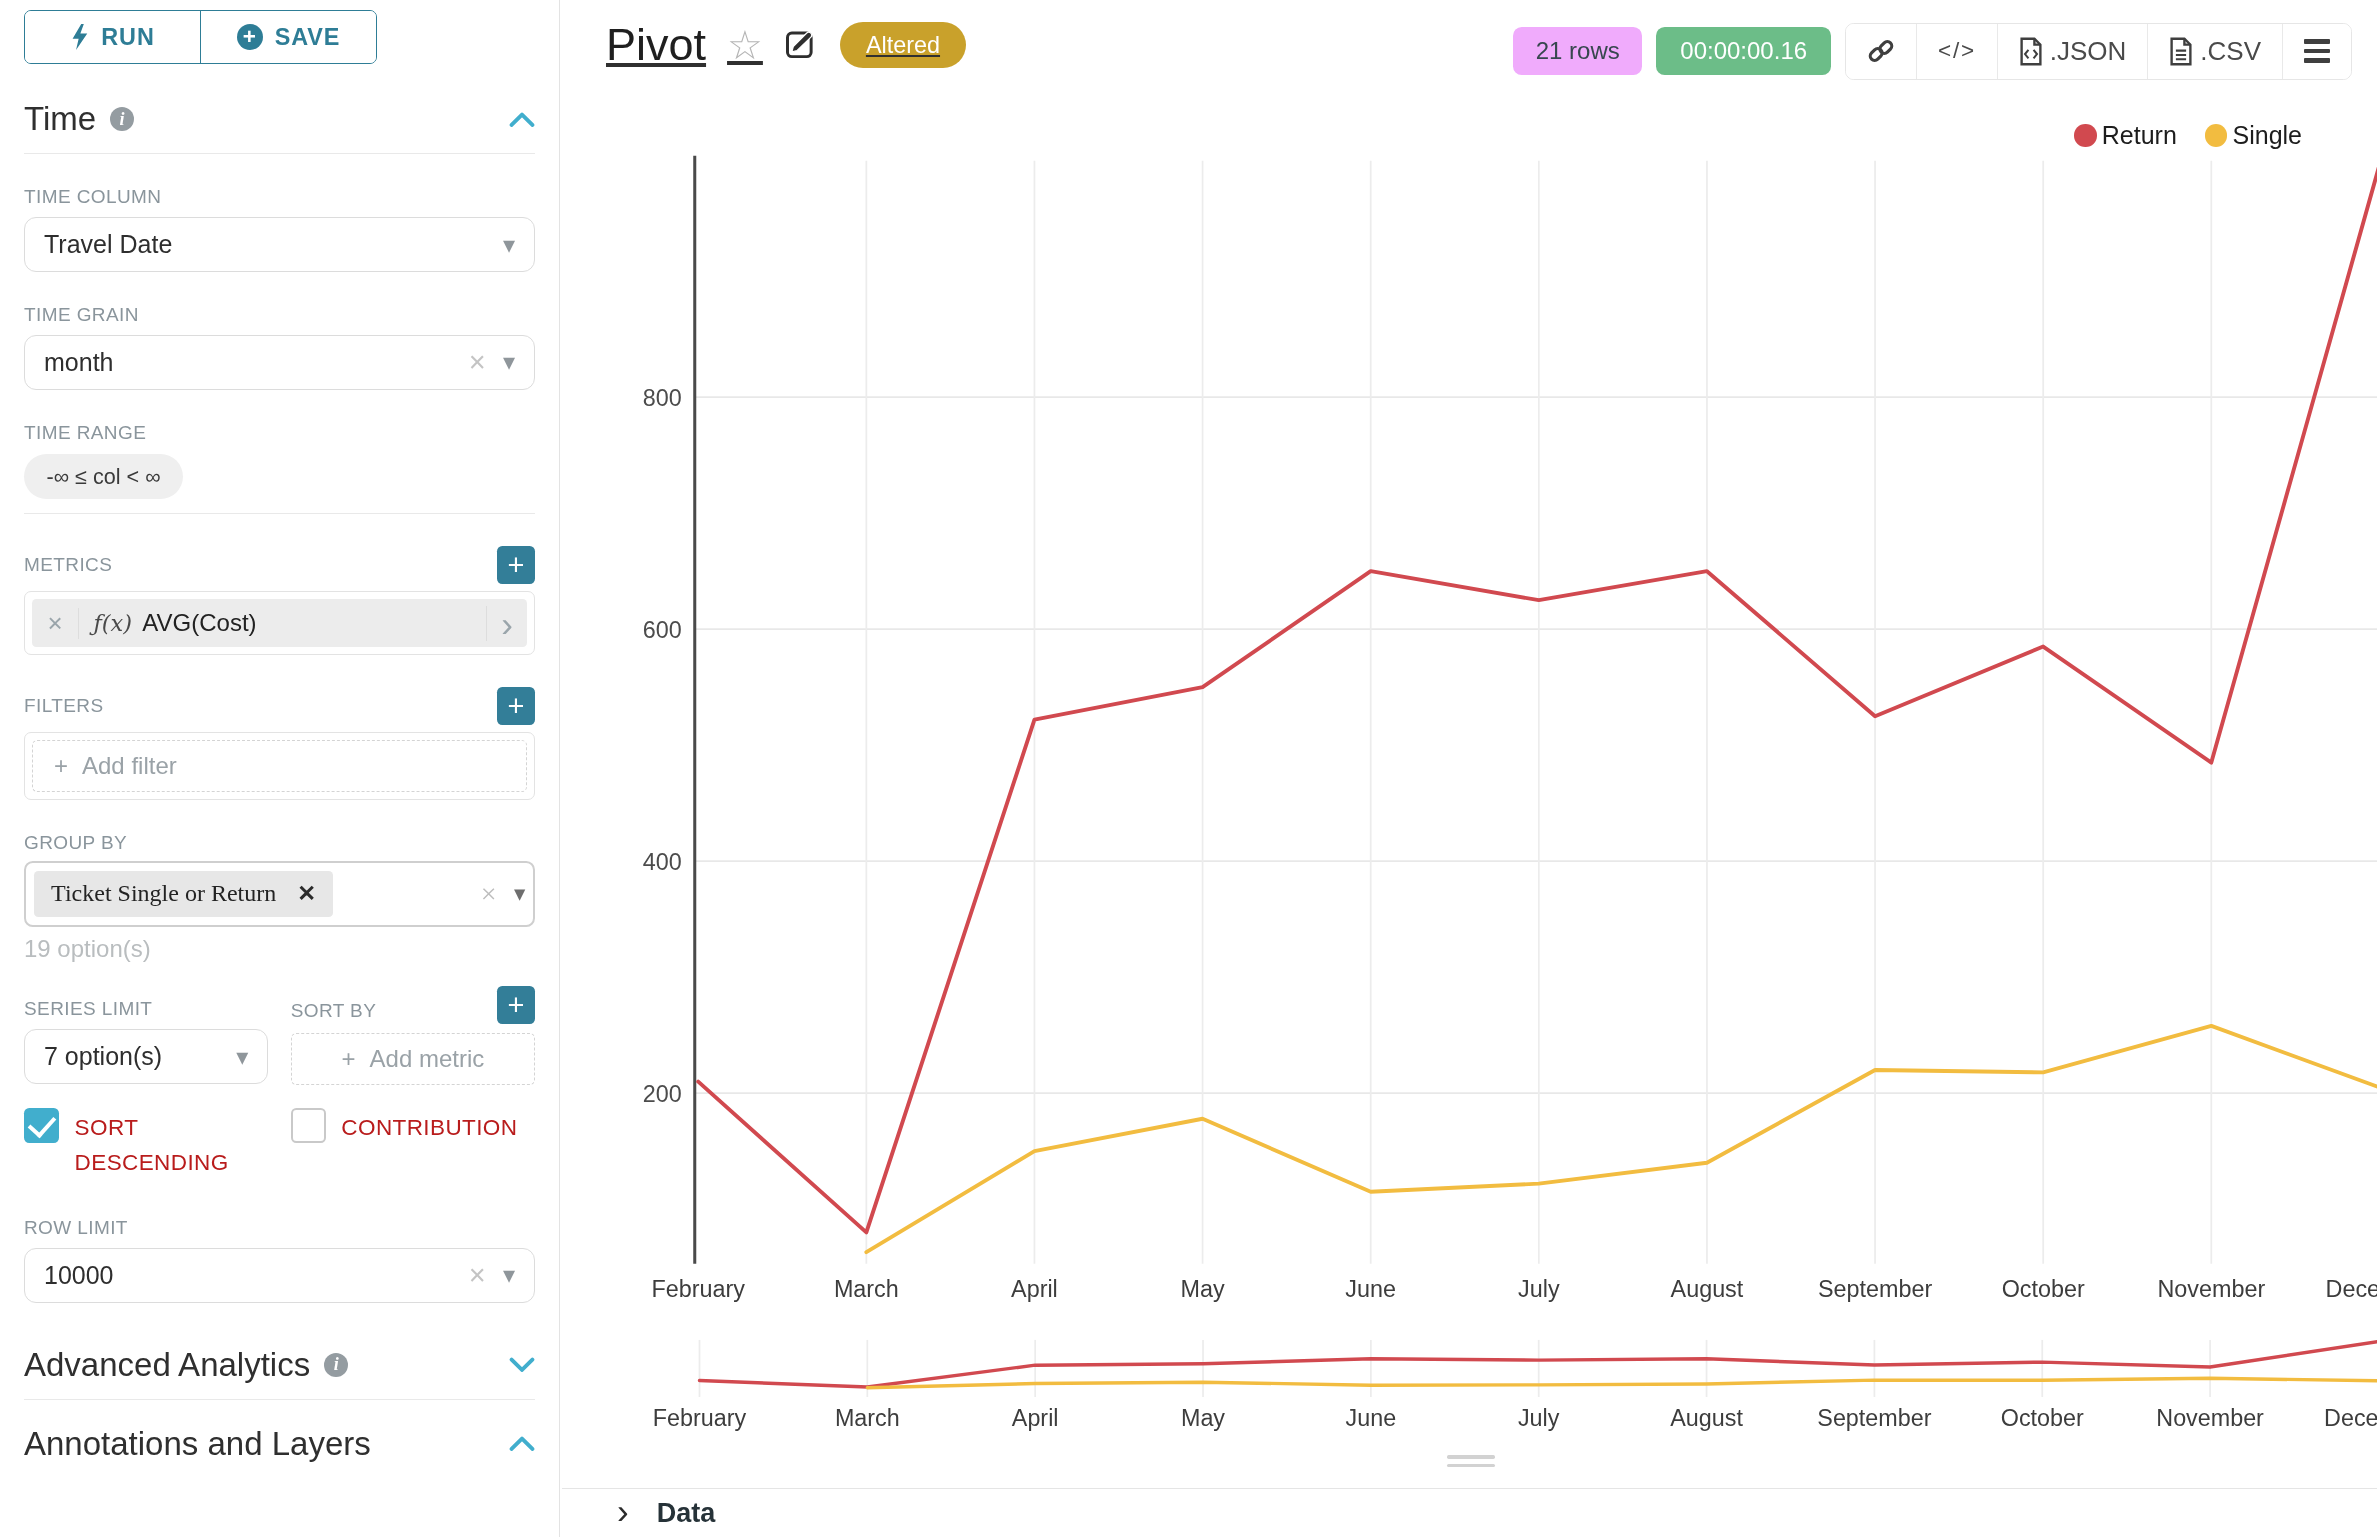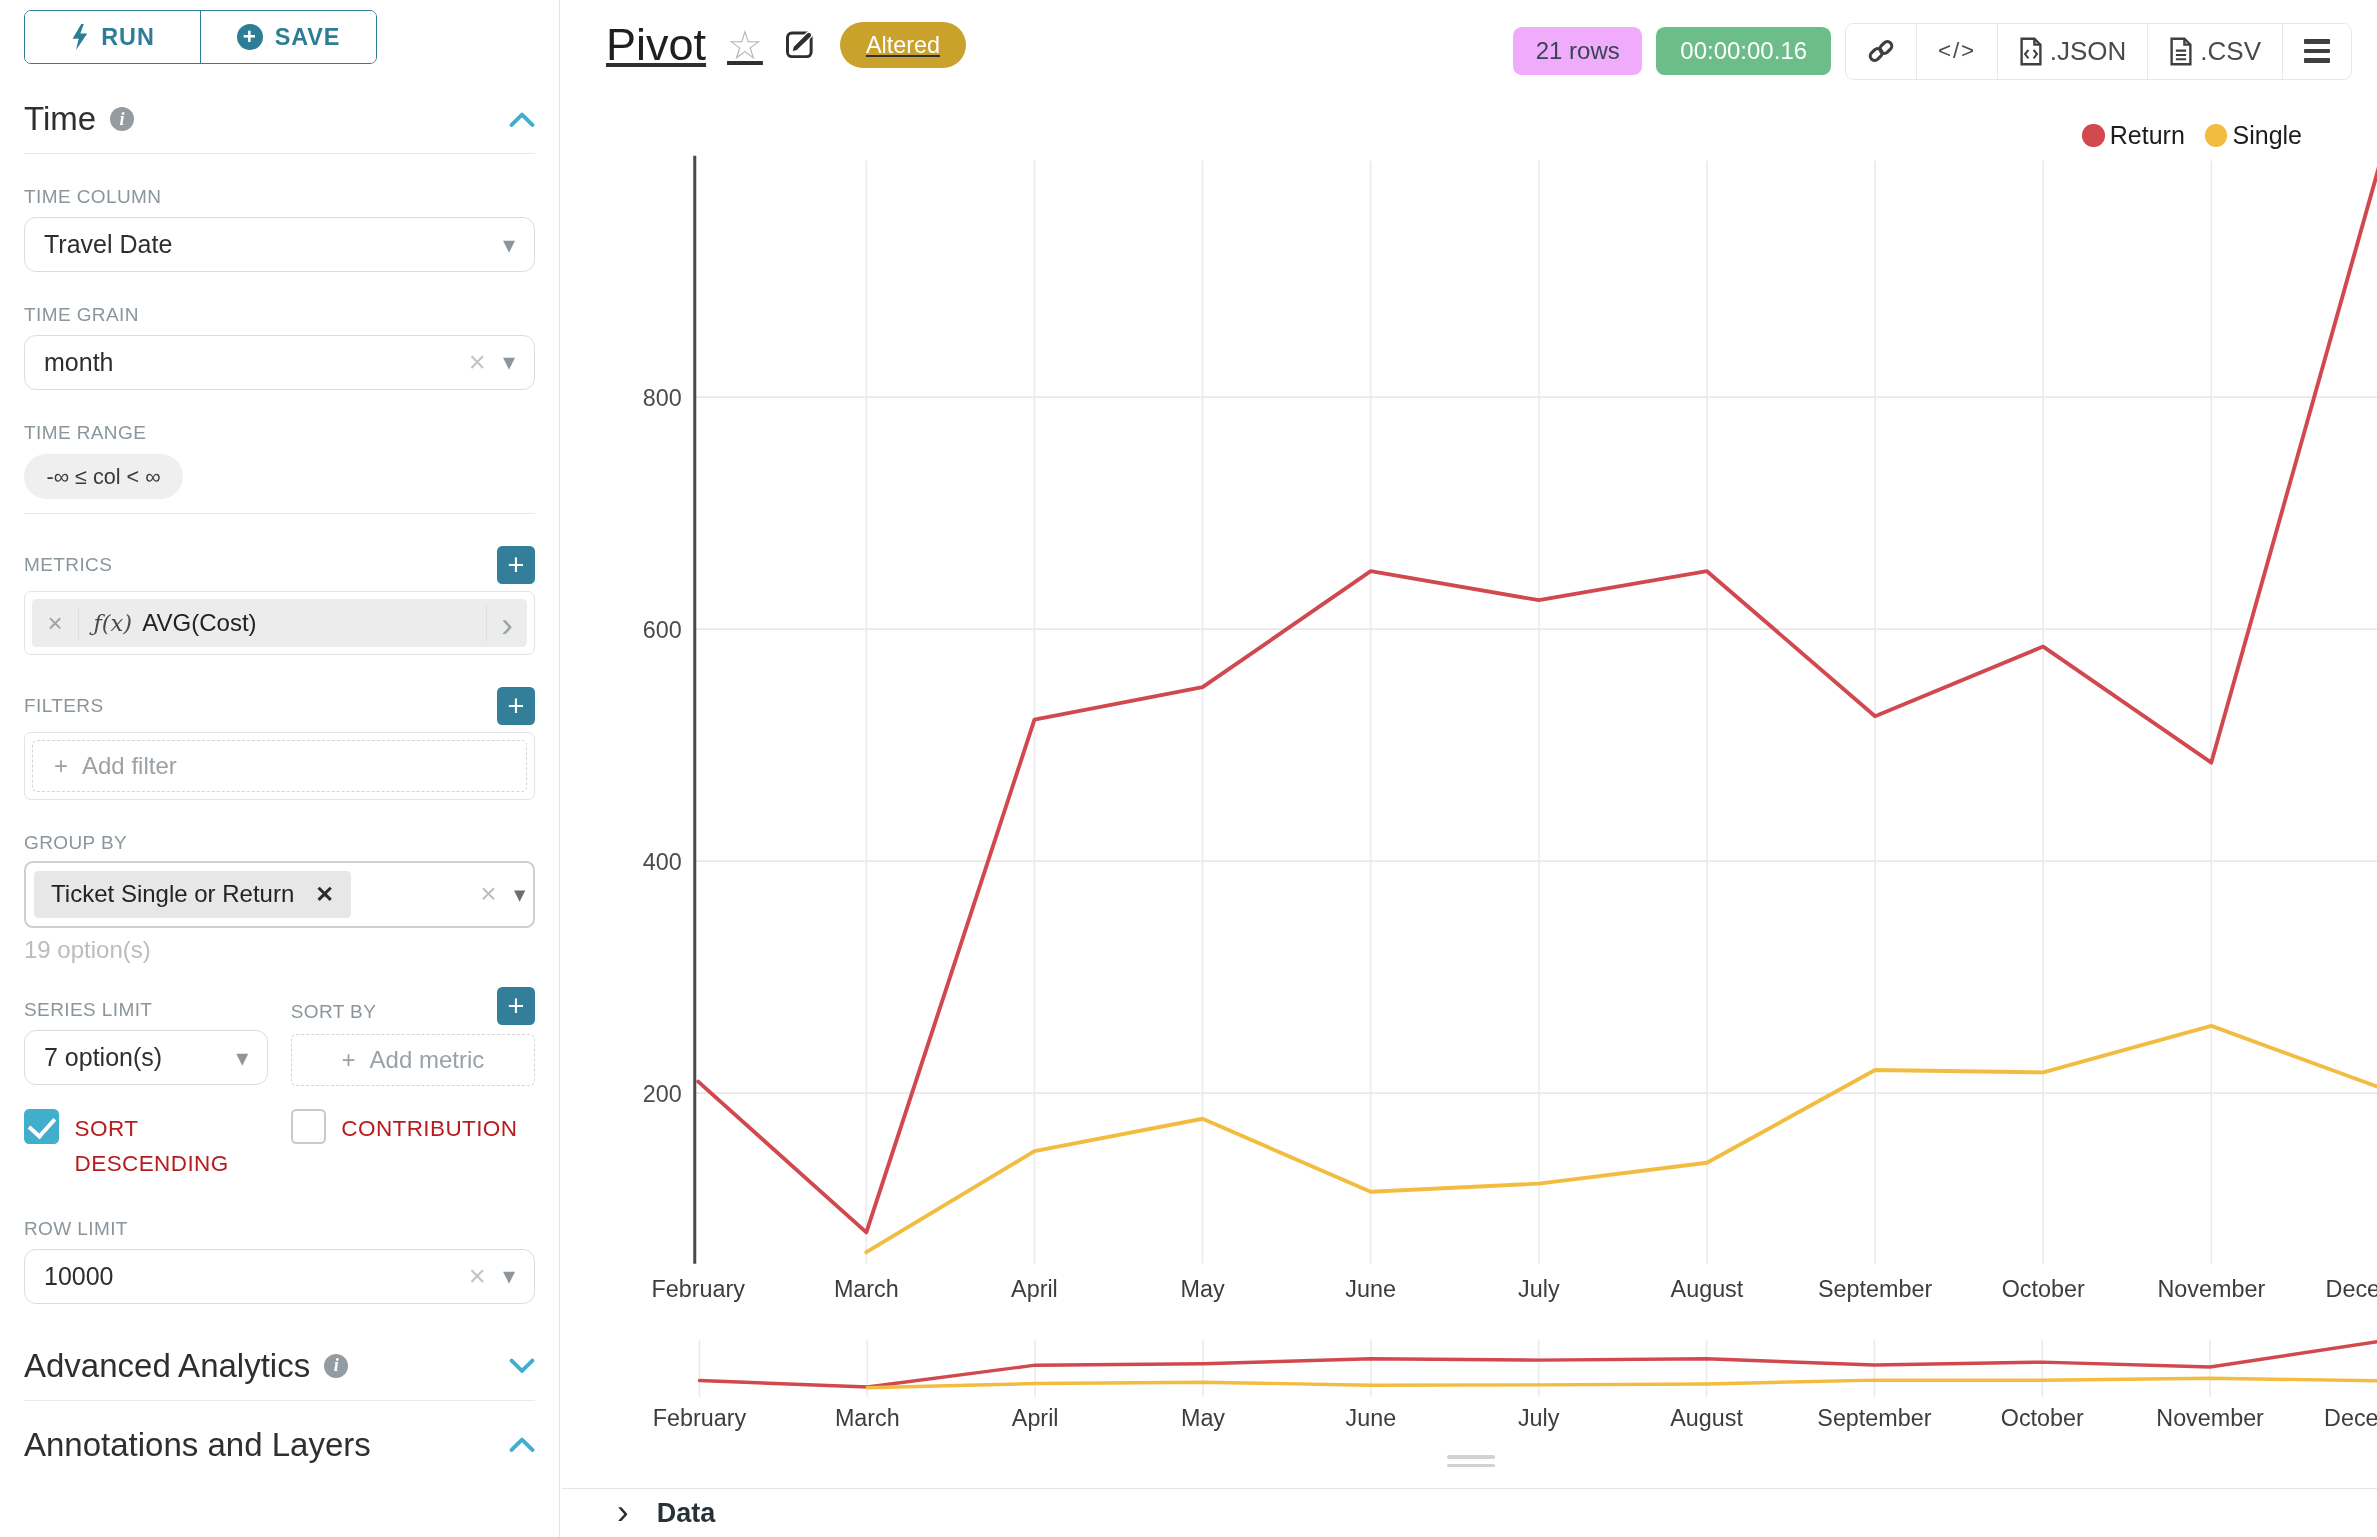--- a/index.html
+++ b/index.html
@@ -39,21 +39,21 @@
   .box-outer { margin-top:7px; border:1.7px solid #e3e3e3; border-radius:7px; padding:7px; }
   .metric-pill { background:#ececec; border-radius:4.3px; height:48px; display:flex; align-items:center; }
   .metric-x { padding:0 15.6px; color:#9aa5ab; font-size:26px; border-right:1.7px solid #dddddd; }
   .fx { font-family:"DejaVu Serif", serif; font-style:italic; font-size:22.5px; color:#4a4a4a; margin:0 10.4px 0 14px; }
   .metric-name { font-size:24px; color:#222; flex:1; }
   .metric-go { padding:0 14px; color:#9aa5ab; font-size:35px; border-left:1.7px solid #dddddd; line-height:1; }
   .dashed { border:1.7px dashed #d4d4d4; border-radius:5.2px; height:52px; display:flex;
     align-items:center; padding-left:21px; color:#9aa2a7; font-size:24px; gap:14px; }
   .dashed.centered { justify-content:center; padding-left:0; }
   .gb-box { margin-top:7px; border:2.6px solid #cfcfcf; border-radius:8.7px; padding:7.8px;
-    display:flex; align-items:center; background:#fff; }
+    display:flex; align-items:center; background:#fff;font-family:Liberation Serif, serif; }
   .gb-pill { background:#e7e7e7; border-radius:4.3px; padding:9.5px 17.3px; display:flex;
     align-items:center; gap:21px; font-size:24px; color:#232323; }
   .gb-pill .xbold { font-weight:700; font-size:22.5px; color:#2b2b2b; }
   .gb-x { color:#bdbdbd; font-size:28px; margin-right:17.3px; }
   .gb-caret { color:#6e6e6e; font-size:22.5px; }
   .hint { margin-top:8.7px; font-size:24px; color:#b9bdbf; }
   .two-col { display:grid; grid-template-columns:1fr 1fr; column-gap:22.5px; margin-top:35px; }
   .check-row { display:grid; grid-template-columns:1fr 1fr; column-gap:22.5px; margin-top:22.5px; }
   .check-item { display:flex; gap:15.6px; font-size:22.5px; color:#b91c1c; letter-spacing:0.4px; align-items:flex-start; }
   .cb { width:35px; height:35px; border-radius:5.2px; border:2.6px solid #c9c9c9; background:#fff; flex:0 0 auto; }
@@ -71,21 +71,21 @@
   .hdr-right { position:absolute; right:26px; top:22.5px; display:flex; align-items:center; gap:14px; }
   .badge-gray { background:#f0abfc; color:#37474f; font-size:24px; padding:10.4px 22.5px; border-radius:8.7px; }
   .badge-green { background:#6cbd88; color:#fff; font-size:24px; padding:10.4px 24px; border-radius:8.7px; }
   .btn-group { display:flex; border:1.7px solid #e6e6e6; border-radius:8.7px; overflow:hidden; }
   .bg-cell { display:flex; align-items:center; gap:7px; padding:0 21px; height:55px;
     color:#4a4a4a; font-size:26px; cursor:pointer; background:#fff; }
   .bg-cell + .bg-cell { border-left:1.7px solid #e9e9e9; }
   .code-txt { font-size:22.5px; color:#4a4a4a; letter-spacing:1.7px; }
   .burger { display:flex; flex-direction:column; gap:5.2px; }
   .burger i { display:block; width:26px; height:4.3px; background:#3f3f3f; border-radius:0.9px; }
-  .legend { position:absolute; top:121px; right:76px; display:flex; gap:20px; align-items:center; }
+  .legend { position:absolute; top:121px; right:76px; display:flex; gap:28px; align-items:center; }
   .leg-item { display:flex; align-items:center; gap:5.2px; font-size:25px; color:#1d1d1d; }
   .dot { width:22.5px; height:22.5px; border-radius:50%; }
   svg.chart { position:absolute; left:0; top:121px; }
   svg.mini { position:absolute; left:0; top:1333px; }
   .handle { position:absolute; left:885px; top:1455px; }
   .handle i { display:block; width:48px; height:3.5px; background:#d2d2d2; margin-bottom:5.2px; border-radius:1.7px; }
   .data-footer { position:absolute; left:0; right:0; bottom:0; height:50px; border-top:1.7px solid #e5e5e5;
     display:flex; align-items:center; padding-left:55px; gap:28px; background:#fff; }
   .data-chev { font-size:35px; color:#2b2b2b; line-height:1; transform:translateY(-3.5px); }
   .data-label { font-size:27px; font-weight:700; color:#263238; }

